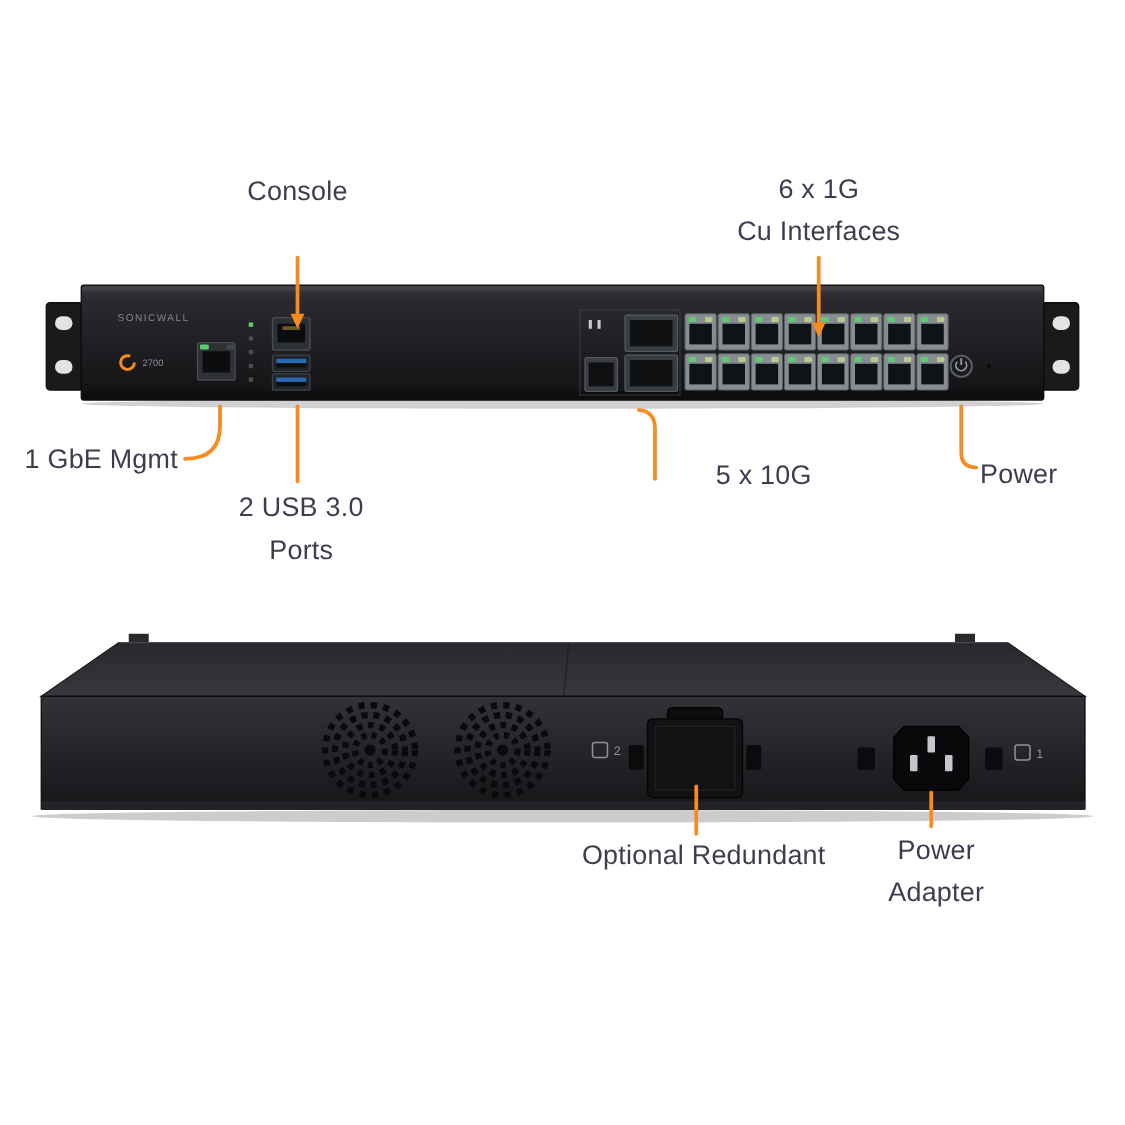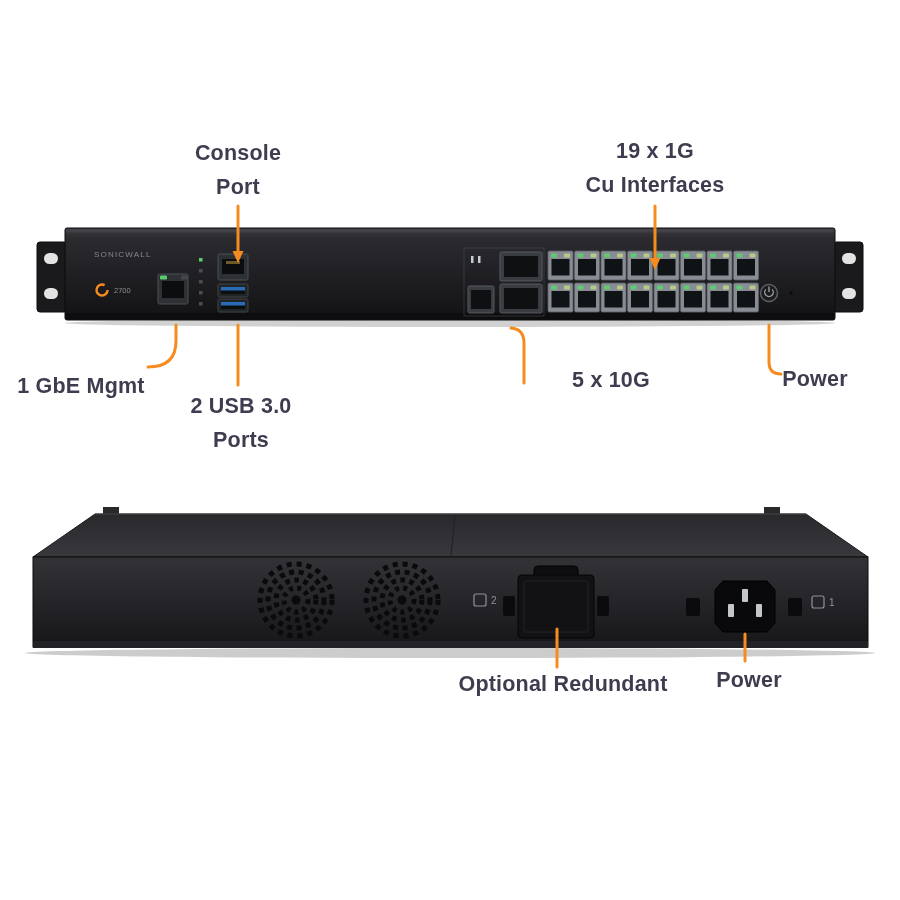--- a/index.html
+++ b/index.html
@@ -2,21 +2,21 @@
 <html><head>
 <meta charset="utf-8">
 <style>
   html,body{margin:0;padding:0;background:#ffffff;}
   .canvas{
     position:relative;width:900px;height:900px;background:#ffffff;
     overflow:hidden;font-family:"Liberation Sans",sans-serif;
   }
   .scene{position:absolute;left:0;top:0;}
   .label{
-    position:absolute;color:#3F3C4F;font-size:21.5px;font-weight:700;
+    position:absolute;color:#3F3C4F;font-size:21.5px;font-weight:400;
     line-height:34px;text-align:center;letter-spacing:.2px;
     font-family:"Liberation Sans",sans-serif;
   }
   svg text{font-family:"Liberation Sans",sans-serif;}
 </style>
 </head>
 <body>
 
 <div class="canvas">
 
@@ -241,29 +241,28 @@
       <path d="M238,325 L238,385"></path>
       <path d="M511,328 Q524,329 524,343 L524,383"></path>
       <path d="M769,325 L769,362 Q769,374 781,374"></path>
       <path d="M557,629 L557,667"></path>
       <path d="M745,634 L745,661"></path>
     </g>
   </svg>
 
   <div class="label" style="left:148px;top:136px;width:180px;">
     <div>Console</div>
-    <div>Port</div>
   </div>
 
   <div class="label" style="left:545px;top:134px;width:220px;">
-    <div>19 x 1G</div>
+    <div>6 x 1G</div>
     <div>Cu Interfaces</div>
   </div>
 
-  <div class="label" style="left:16px;top:350px;width:130px;margin-top:19px;">
+  <div class="label" style="left:16px;top:350px;width:130px;">
     <div>1 GbE Mgmt</div>
   </div>
 
   <div class="label" style="left:151px;top:389px;width:180px;">
     <div>2 USB 3.0</div>
     <div>Ports</div>
   </div>
 
   <div class="label" style="left:501px;top:363px;width:220px;">
     <div>5 x 10G</div>
@@ -272,15 +271,16 @@
   <div class="label" style="left:755px;top:362px;width:120px;">
     <div>Power</div>
   </div>
 
   <div class="label" style="left:443px;top:667px;width:240px;">
     <div>Optional Redundant</div>
   </div>
 
   <div class="label" style="left:689px;top:663px;width:120px;">
     <div>Power</div>
+    <div>Adapter</div>
   </div>
 
 </div>
 
 </body></html>

